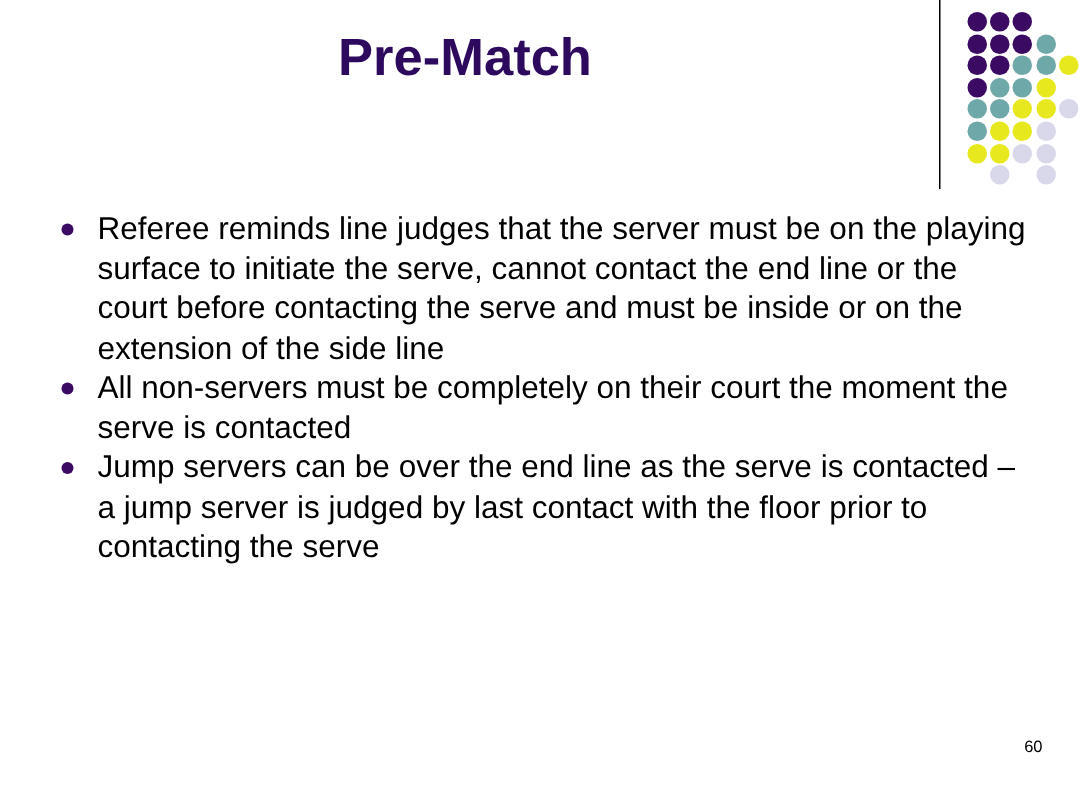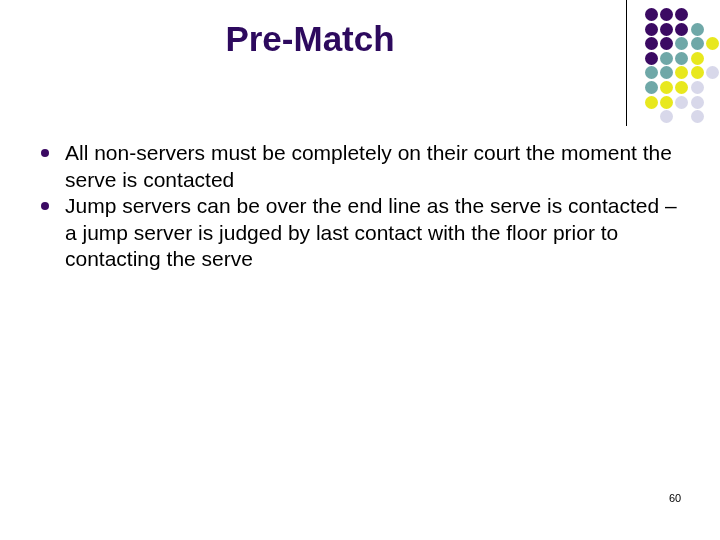--- a/index.html
+++ b/index.html
@@ -107,21 +107,21 @@
   .bullet-text {
     display: block;
   }
 
   
   #page-number {
     position: absolute;
     left: 655px;
     top: 491px;
     width: 40px;
-    text-align: center;
+    text-align: right;
     font-size: 11px;
     color: #000000;
     line-height: 14px;
   }
 </style>
 </head>
 <body>
 
 <div id="slide">
 
@@ -161,20 +161,24 @@
       <span class="dot" style="left: 45.6px; top: 102.2px; background: rgb(216, 216, 234);"></span>
     </div>
 
   <div id="slide-title">Pre-Match</div>
 
   <div id="body-block">
 
     <ul class="bullet-list">
         <li>
           <span class="bullet-marker" style="background: rgb(59, 10, 99);"></span>
+          <span class="bullet-text">Referee reminds line judges that the server must be on the playing surface to initiate the serve, cannot contact the end line or the court before contacting the serve and must be inside or on the extension of the side line</span>
+        </li>
+        <li>
+          <span class="bullet-marker" style="background: rgb(59, 10, 99);"></span>
           <span class="bullet-text">All non-servers must be completely on their court the moment the serve is contacted</span>
         </li>
         <li>
           <span class="bullet-marker" style="background: rgb(59, 10, 99);"></span>
           <span class="bullet-text">Jump servers can be over the end line as the serve is contacted – a jump server is judged by last contact with the floor prior to contacting the serve</span>
         </li>
       </ul>
   </div>
 
   <div id="page-number">60</div>

